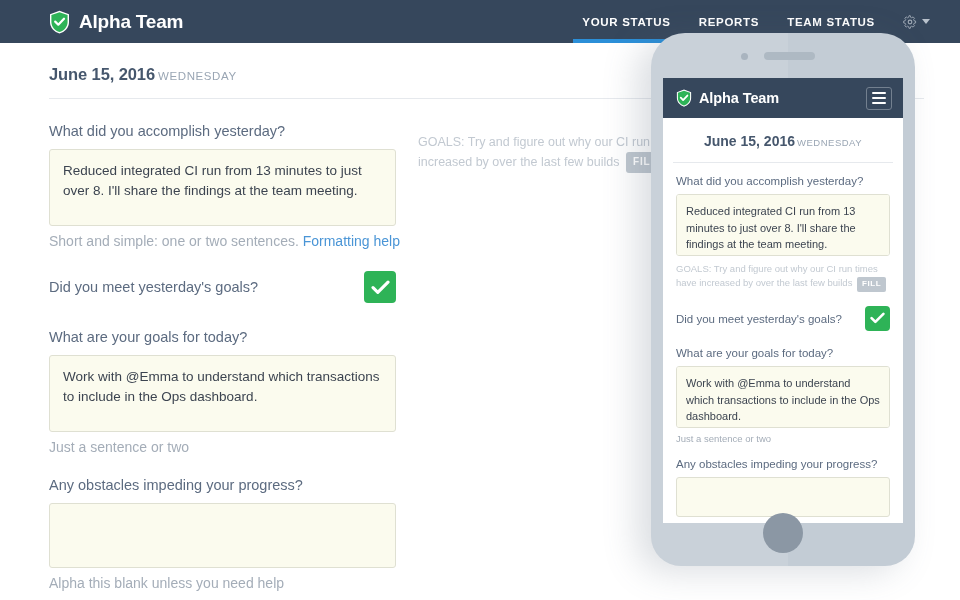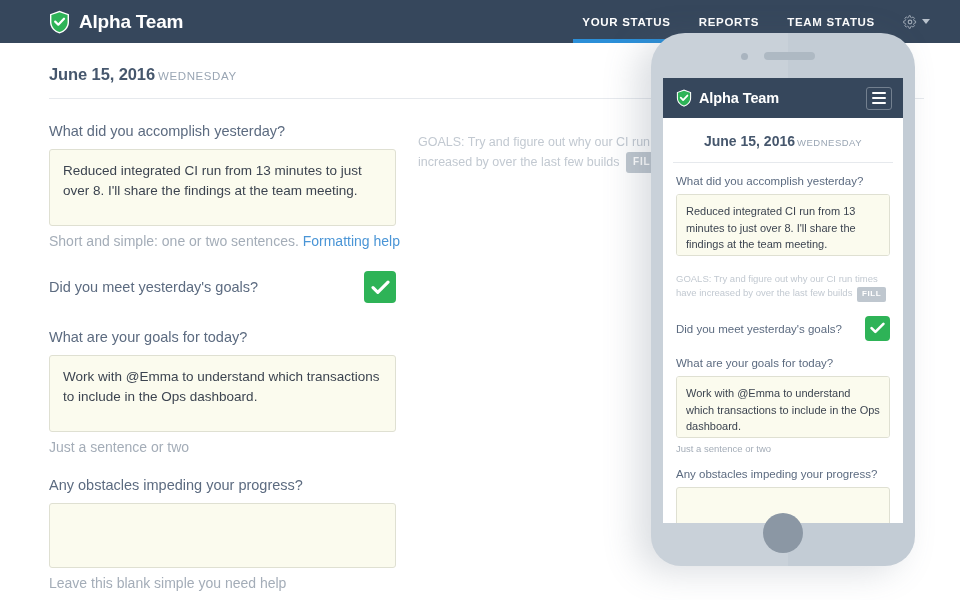--- a/index.html
+++ b/index.html
@@ -324,21 +324,21 @@
     display: block;
     outline: none;
   }
   .m-ta.h3 { height: 62px; }
   .m-ta.h3b { height: 62px; }
   .m-ta.hempty { height: 40px; }
   .m-note {
     font-size: 9.5px;
     line-height: 1.5;
     color: #c2c9d1;
-    margin-top: 16px;
+    margin-top: 6px;
   }
   .m-fill {
     display: inline-block;
     background: #bfc7cf;
     color: #ffffff;
     font-size: 8px;
     font-weight: bold;
     letter-spacing: 0.6px;
     padding: 1px 5px 2px 5px;
     border-radius: 2px;
@@ -436,21 +436,21 @@
 
     <div class="block">
       <div class="q-label">What are your goals for today?</div>
       <textarea class="ta tall2" placeholder="" style="">Work with @Emma to understand which transactions to include in the Ops dashboard.</textarea>
       <div class="helper">Just a sentence or two</div>
     </div>
 
     <div class="block">
       <div class="q-label">Any obstacles impeding your progress?</div>
       <textarea class="ta empty" placeholder="" style=""></textarea>
-      <div class="helper">Leave this blank simple you need help</div>
+      <div class="helper">Alpha this blank unless you need help</div>
     </div>
 
   </div>
 
 </div>
 
 <div class="phone">
   <div class="phone-sheen"></div>
   <div class="phone-cam"></div>
   <div class="phone-speaker"></div>

